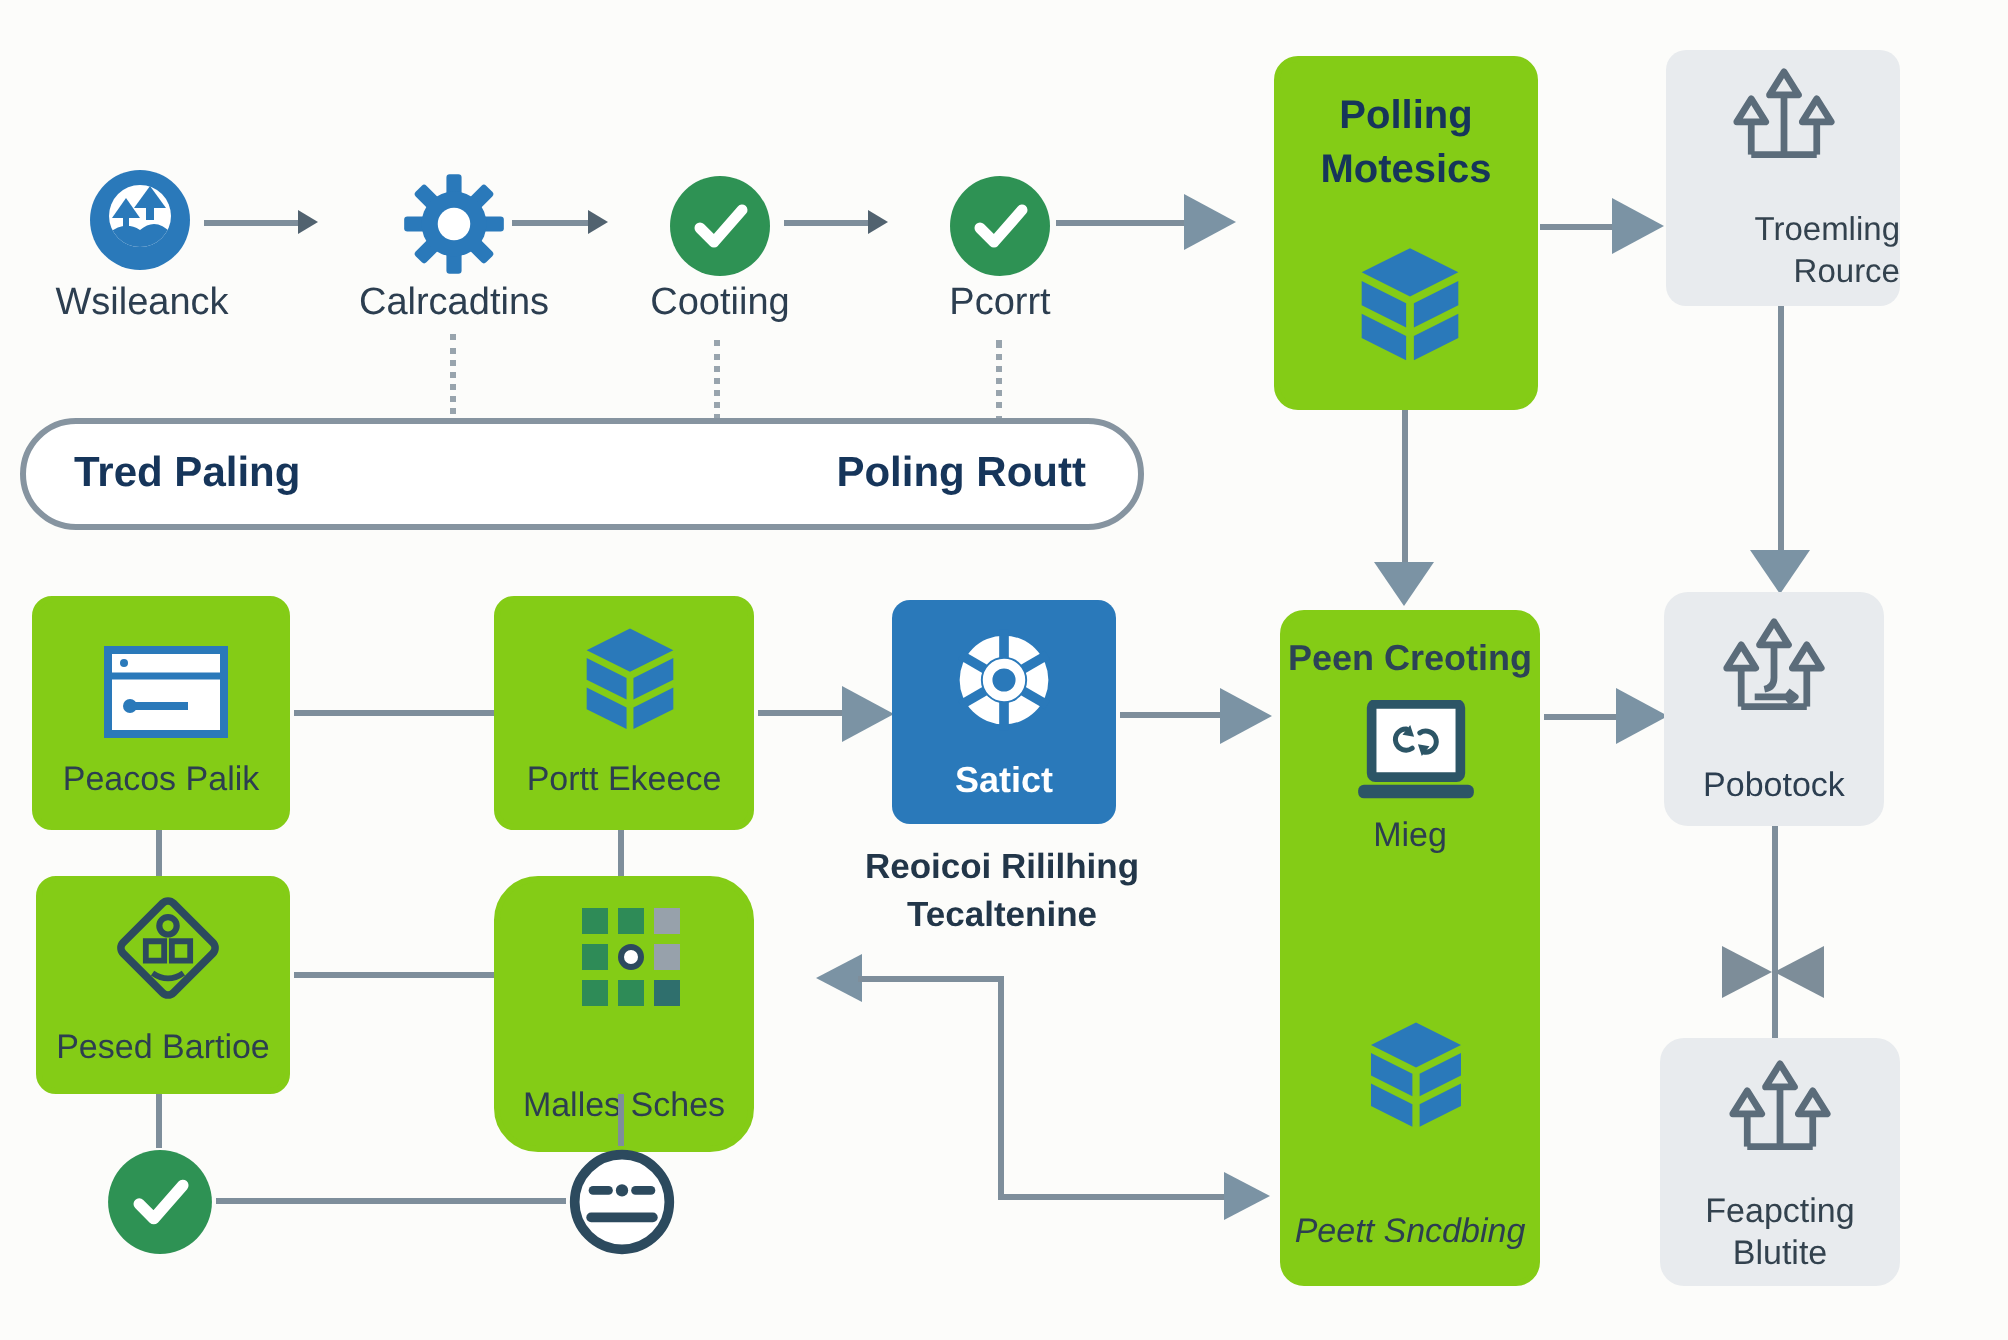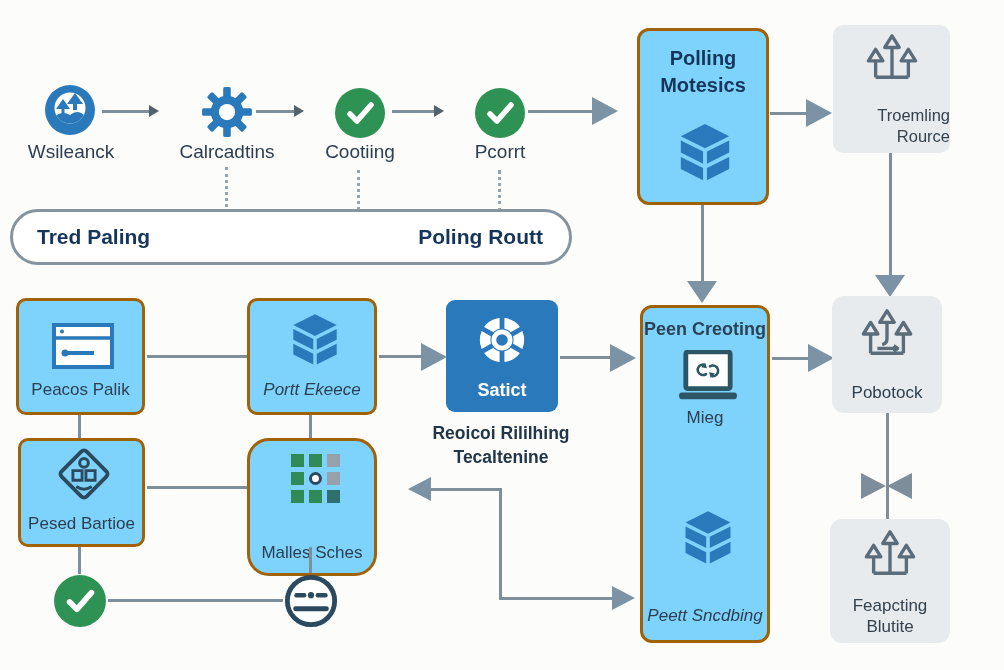--- a/index.html
+++ b/index.html
@@ -10,21 +10,21 @@
   .lh{position:absolute;height:3px;background:#7e8e9b;}
   .lv{position:absolute;width:3px;background:#7e8e9b;}
   .dot-v{position:absolute;width:0;border-left:3px dotted #98a4ad;}
   
   .ah-sm-r{position:absolute;width:0;height:0;border-top:6px solid transparent;border-bottom:6px solid transparent;border-left:10px solid #51626f;}
   .ah-big-r{position:absolute;width:0;height:0;border-top:14px solid transparent;border-bottom:14px solid transparent;border-left:26px solid #7b93a4;}
   .ah-big-l{position:absolute;width:0;height:0;border-top:12px solid transparent;border-bottom:12px solid transparent;border-right:23px solid #7b93a4;}
   .ah-big-r2{position:absolute;width:0;height:0;border-top:12px solid transparent;border-bottom:12px solid transparent;border-left:23px solid #7b93a4;}
   .ah-big-d{position:absolute;width:0;height:0;border-left:15px solid transparent;border-right:15px solid transparent;border-top:22px solid #7b93a4;}
   
-  .node{position:absolute;background:#7dd3fc;border:3px solid #a16207;border-radius:12px;box-sizing:border-box;}
+  .node{position:absolute;background:#84cc16;border:3px solid #84cc16;border-radius:12px;box-sizing:border-box;}
   .gray-node{position:absolute;background:#e8ebee;border-radius:12px;box-sizing:border-box;}
   .blue-node{position:absolute;background:#2a79ba;border-radius:9px;box-sizing:border-box;}
   .pill{position:absolute;background:#fff;border:3px solid #8694a0;border-radius:30px;box-sizing:border-box;}
   
   .step-label{position:absolute;text-align:center;font-size:19px;font-weight:500;color:#2c3e50;}
   .node-label{position:absolute;left:0;right:0;text-align:center;font-size:17px;font-weight:500;color:#2c3e50;}
   .node-label2{position:absolute;left:0;right:0;text-align:center;font-size:16.5px;font-weight:500;color:#33424e;line-height:21px;}
   .big-title{font-size:20px;font-weight:800;color:#16355a;line-height:27px;text-align:center;}
   .pill-text{font-size:21px;font-weight:800;color:#16355a;line-height:50px;}
   .caption{position:absolute;text-align:center;font-size:17.5px;font-weight:600;color:#223649;line-height:24px;}
@@ -179,21 +179,21 @@
       <svg width="52" height="58" viewBox="0 0 60 66">
         <g fill="#2a79ba">
           <polygon points="30,1 55,13.5 30,26 5,13.5"></polygon>
           <polygon points="5,18 28,29.5 28,42 5,30.5"></polygon>
           <polygon points="55,18 32,29.5 32,42 55,30.5"></polygon>
           <polygon points="5,35 28,46.5 28,59 5,47.5"></polygon>
           <polygon points="55,35 32,46.5 32,59 55,47.5"></polygon>
         </g>
       </svg>
     </div>
-    <div class="node-label" style="bottom:12px;font-style:italic;">Portt Ekeece</div>
+    <div class="node-label" style="bottom:12px;">Portt Ekeece</div>
   </div>
 
   <div class="lh" style="left:379px;top:355px;width:44px;"></div>
   <div class="ah-big-r" style="left:421px;top:343px;"></div>
 
   <div class="blue-node" style="left:446px;top:300px;width:112px;height:112px;">
     <div class="abs" style="left:29px;top:13px;">
       <svg width="54" height="54" viewBox="0 0 56 56">
         <circle cx="28" cy="28" r="23" fill="#ffffff"></circle>
         <circle cx="28" cy="28" r="12" fill="#2a79ba"></circle>

